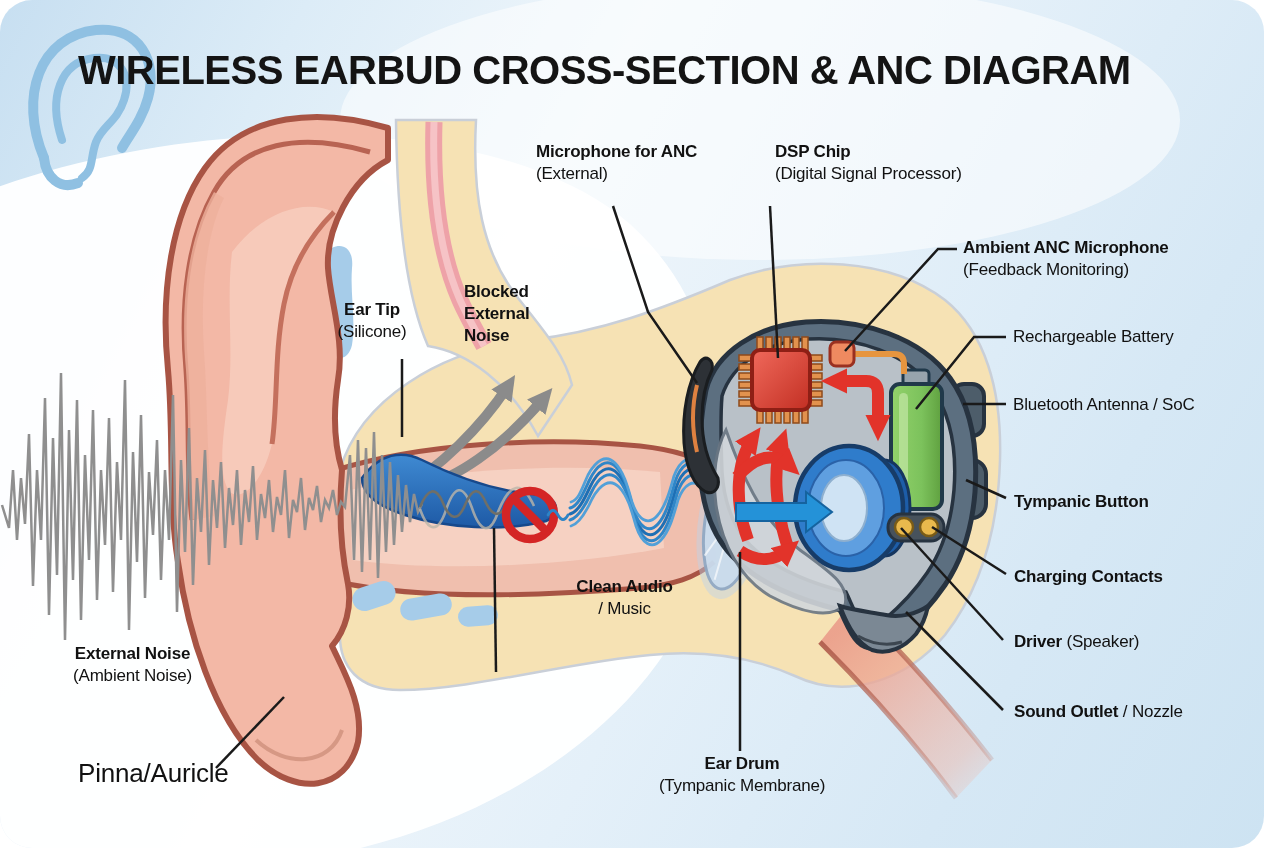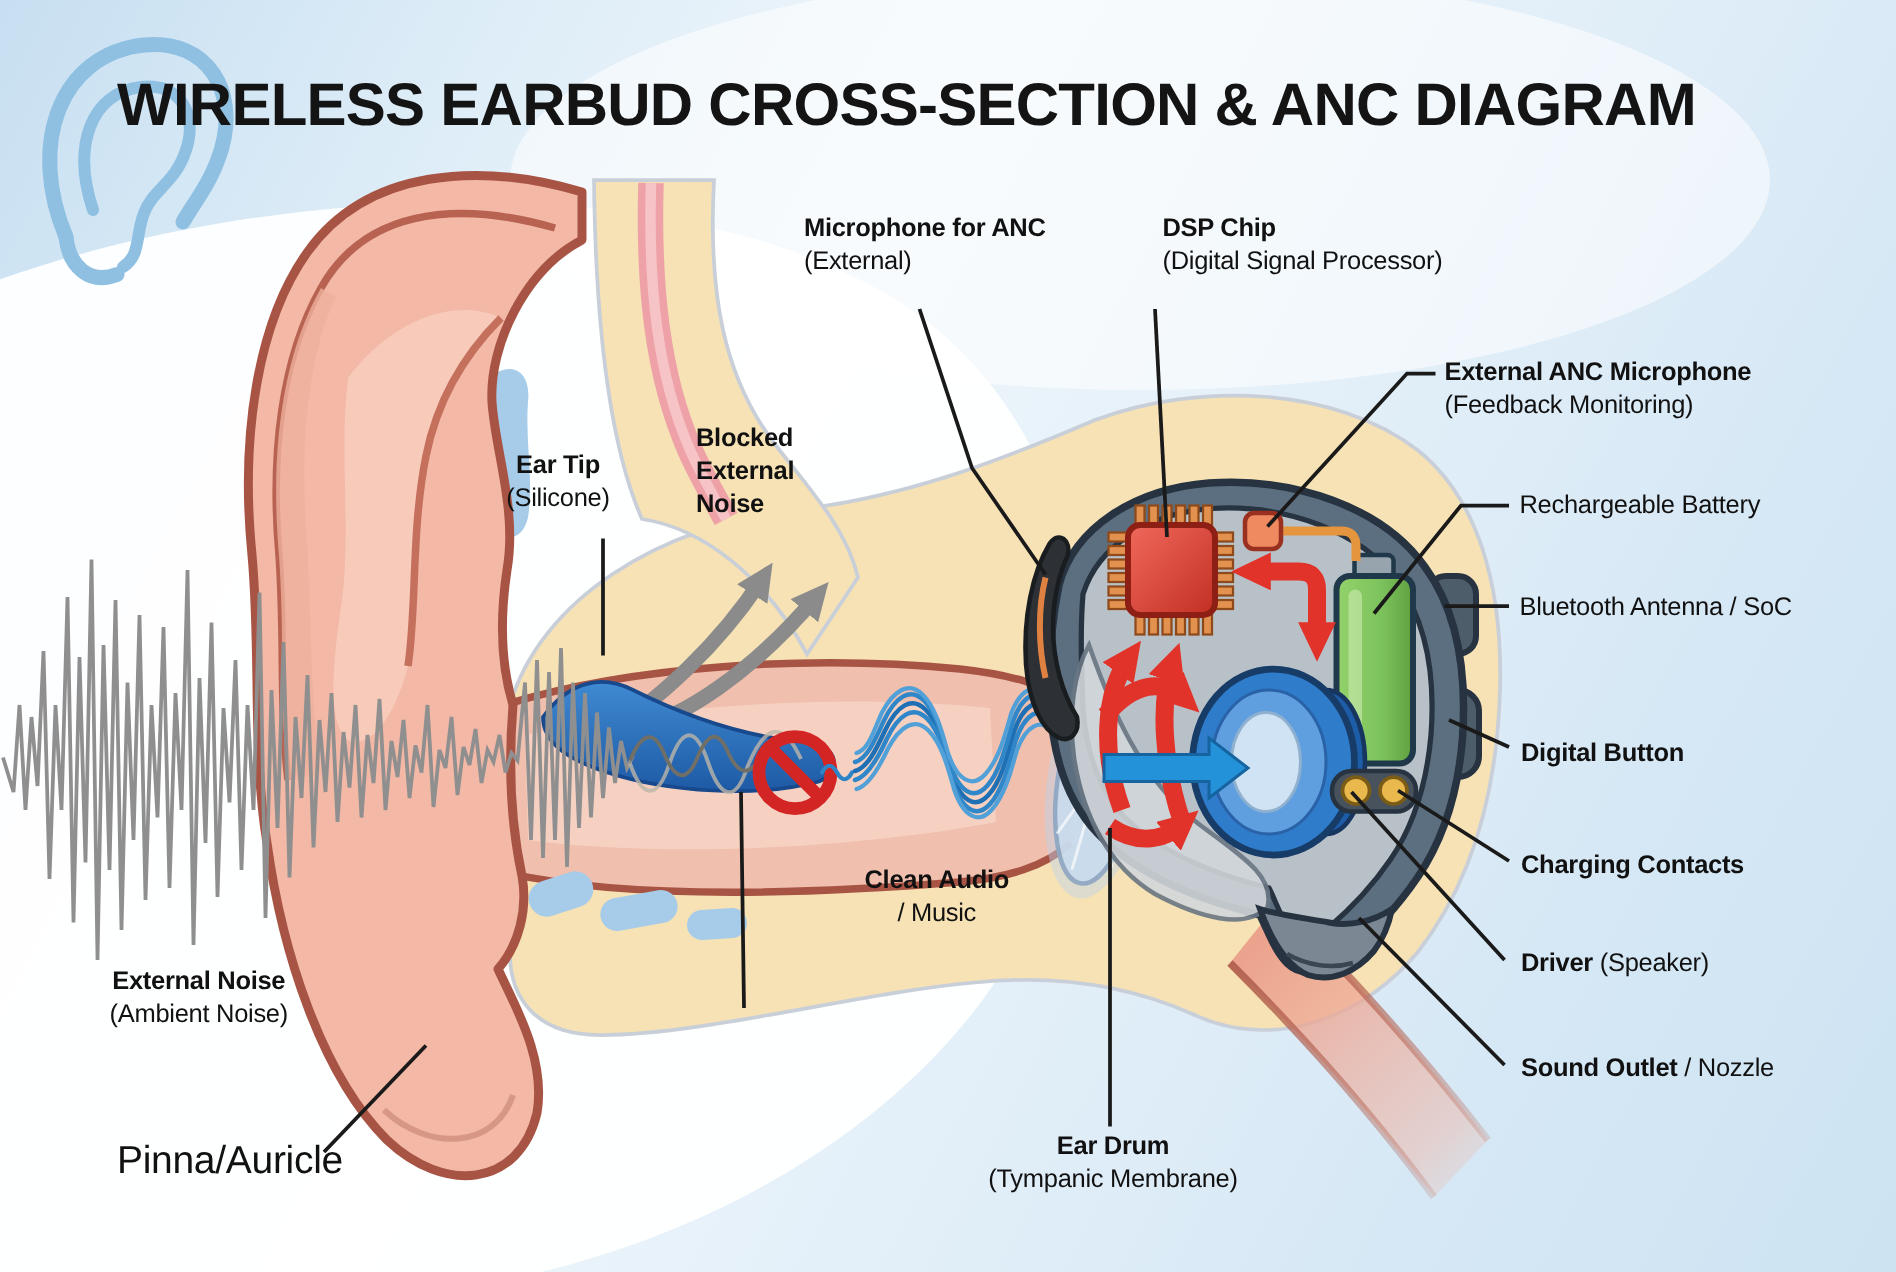--- a/index.html
+++ b/index.html
@@ -1,19 +1,19 @@
 <!DOCTYPE html>
 <html><head>
 <meta charset="utf-8">
 <style>
   html,body{margin:0;padding:0;}
   .stage{
     position:relative;width:1264px;height:848px;overflow:hidden;
     background:linear-gradient(118deg,#c7dff1 0%,#dcecf7 18%,#eff6fb 38%,#e4f0f9 58%,#d6e8f5 80%,#cde3f2 100%);
-    font-family:"Liberation Sans", sans-serif;color:#111;
+    font-family:"Liberation Sans", sans-serif;color:#111;border-radius:32px;
   }
   svg{position:absolute;left:0;top:0;}
   .title{
     position:absolute;left:78px;top:48px;width:1140px;
     font-size:40px;font-weight:bold;letter-spacing:-0.5px;color:#141414;white-space:nowrap;
   }
   .label{position:absolute;font-size:17px;line-height:1.28;letter-spacing:-0.2px;color:#111;}
   .label .b{font-weight:bold;}
   .label .n{font-weight:normal;}
   .label .blk{display:block;}
@@ -252,33 +252,33 @@
 
 <div class="label" style="left:536px;top:141px;width:170px;">
   <span class="b">Microphone for ANC</span> <span class="n">(External)</span>
 </div>
 
 <div class="label" style="left:775px;top:141px;">
   <span class="b blk">DSP Chip</span><span class="n nw">(Digital Signal Processor)</span>
 </div>
 
 <div class="label" style="left:963px;top:237px;">
-  <span class="b blk nw">External ANC Microphone</span><span class="n nw">(Feedback Monitoring)</span>
+  <span class="b blk nw">Ambient ANC Microphone</span><span class="n nw">(Feedback Monitoring)</span>
 </div>
 
 <div class="label nw" style="left:1013px;top:326px;">
   <span class="n">Rechargeable Battery</span>
 </div>
 
 <div class="label" style="left:1013px;top:394px;width:205px;">
   <span class="n">Bluetooth Antenna / SoC</span>
 </div>
 
 <div class="label nw" style="left:1014px;top:491px;">
-  <span class="b">Digital Button</span>
+  <span class="b">Tympanic Button</span>
 </div>
 
 <div class="label nw" style="left:1014px;top:566px;">
   <span class="b">Charging Contacts</span>
 </div>
 
 <div class="label nw" style="left:1014px;top:631px;">
   <span class="b">Driver</span> <span class="n">(Speaker)</span>
 </div>
 

